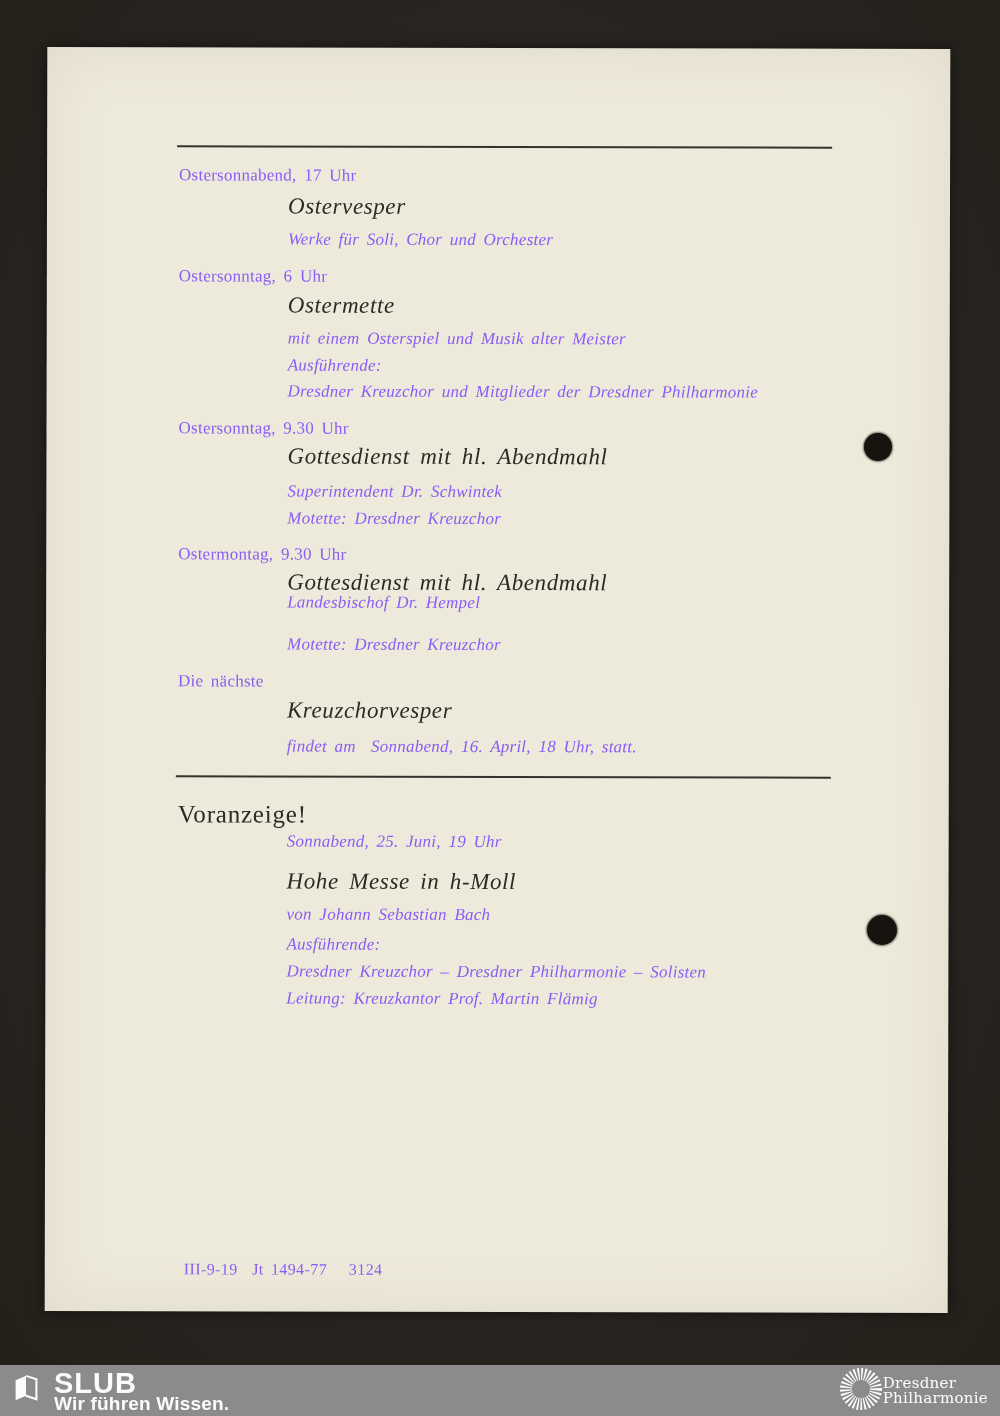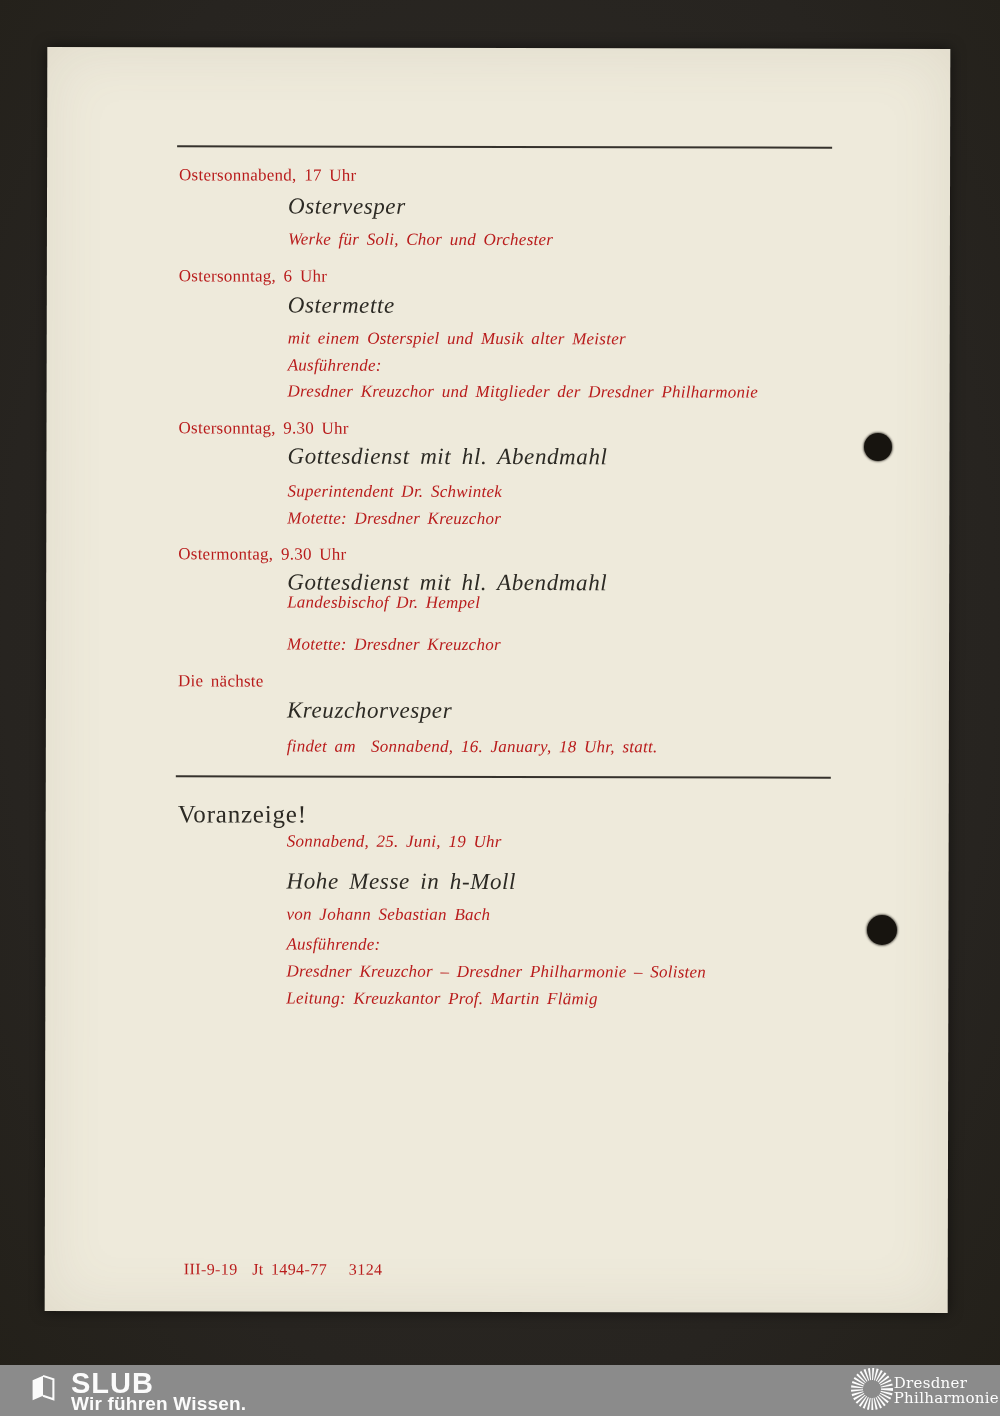--- a/index.html
+++ b/index.html
@@ -14,42 +14,42 @@
   
   .paper{
     position:absolute;left:46px;top:48px;width:903px;height:1264px;
     background:#eeeadb;
     box-shadow:0 0 14px rgba(0,0,0,.55), inset 0 0 60px rgba(120,110,80,.12);
     transform:rotate(0.12deg);
   }
   .rule{position:absolute;left:130px;width:655px;height:2px;background:#35322c;}
   .rule-top{top:98px;}
   .rule-bottom{top:728px;}
-  .t{position:absolute;color:#b91c1c;white-space:pre;letter-spacing:.25px;word-spacing:.18em;}
+  .t{position:absolute;color:#8b5cf6;white-space:pre;letter-spacing:.25px;word-spacing:.18em;}
   .label{left:132px;font-size:17px;}
   .body{left:241px;font-size:17px;font-style:italic;}
   .title{left:241px;font-size:23px;font-style:italic;letter-spacing:.6px;color:#2c2a24;}
   .announce-head{left:132px;font-size:25px;letter-spacing:.8px;color:#2c2a24;}
   .ref{left:139px;font-size:16px;letter-spacing:.4px;}
   
   .hole{position:absolute;border-radius:50%;background:#17140f;box-shadow:0 0 2px 1px rgba(23,20,15,.6);}
   .hole-1{left:864px;top:433px;width:28px;height:28px;}
   .hole-2{left:867px;top:915px;width:30px;height:30px;}
   
   .footer{
     position:absolute;left:0;bottom:0;width:1000px;height:51px;
     background:#8b8b8b;display:flex;align-items:center;justify-content:space-between;
     font-family:"Liberation Sans","DejaVu Sans",sans-serif;
   }
-  .slub{display:flex;align-items:flex-start;gap:15px;padding-left:30px;}
+  .slub{display:flex;align-items:flex-start;gap:15px;padding-left:13px;}
   .slub-icon{margin-top:3px;}
   .slub-text{display:flex;flex-direction:column;}
   .slub-name{color:#fbfbfb;font-size:29px;font-weight:bold;line-height:26px;letter-spacing:1px;}
   .slub-tagline{color:#fbfbfb;font-size:19px;font-weight:bold;line-height:16px;letter-spacing:.2px;}
-  .phil{display:flex;align-items:center;padding-right:1px;}
+  .phil{display:flex;align-items:center;padding-right:12px;}
   .phil-text{color:#fdfdfd;font-family:"DejaVu Serif","Liberation Serif",serif;
     font-size:15px;line-height:15px;letter-spacing:.3px;}
 </style>
 </head>
 <body>
 
 <div class="stage">
 
   <div class="paper">
     <div class="rule rule-top"></div>
@@ -69,21 +69,21 @@
     <div class="t body" style="top:434px">Superintendent Dr. Schwintek</div>
     <div class="t body" style="top:461px">Motette: Dresdner Kreuzchor</div>
 
     <div class="t label" style="top:497px">Ostermontag, 9.30 Uhr</div>
     <div class="t title" style="top:522px">Gottesdienst mit hl. Abendmahl</div>
     <div class="t body" style="top:545px">Landesbischof Dr. Hempel</div>
     <div class="t body" style="top:587px">Motette: Dresdner Kreuzchor</div>
 
     <div class="t label" style="top:624px">Die nächste</div>
     <div class="t title" style="top:650px">Kreuzchorvesper</div>
-    <div class="t body" style="top:689px">findet am  Sonnabend, 16. January, 18 Uhr, statt.</div>
+    <div class="t body" style="top:689px">findet am  Sonnabend, 16. April, 18 Uhr, statt.</div>
 
     <div class="rule rule-bottom"></div>
 
     <div class="t announce-head" style="top:753px">Voranzeige!</div>
     <div class="t body" style="top:784px">Sonnabend, 25. Juni, 19 Uhr</div>
     <div class="t title" style="top:821px">Hohe Messe in h-Moll</div>
     <div class="t body" style="top:857px">von Johann Sebastian Bach</div>
     <div class="t body" style="top:887px">Ausführende:</div>
     <div class="t body" style="top:914px">Dresdner Kreuzchor – Dresdner Philharmonie – Solisten</div>
     <div class="t body" style="top:941px">Leitung: Kreuzkantor Prof. Martin Flämig</div>

